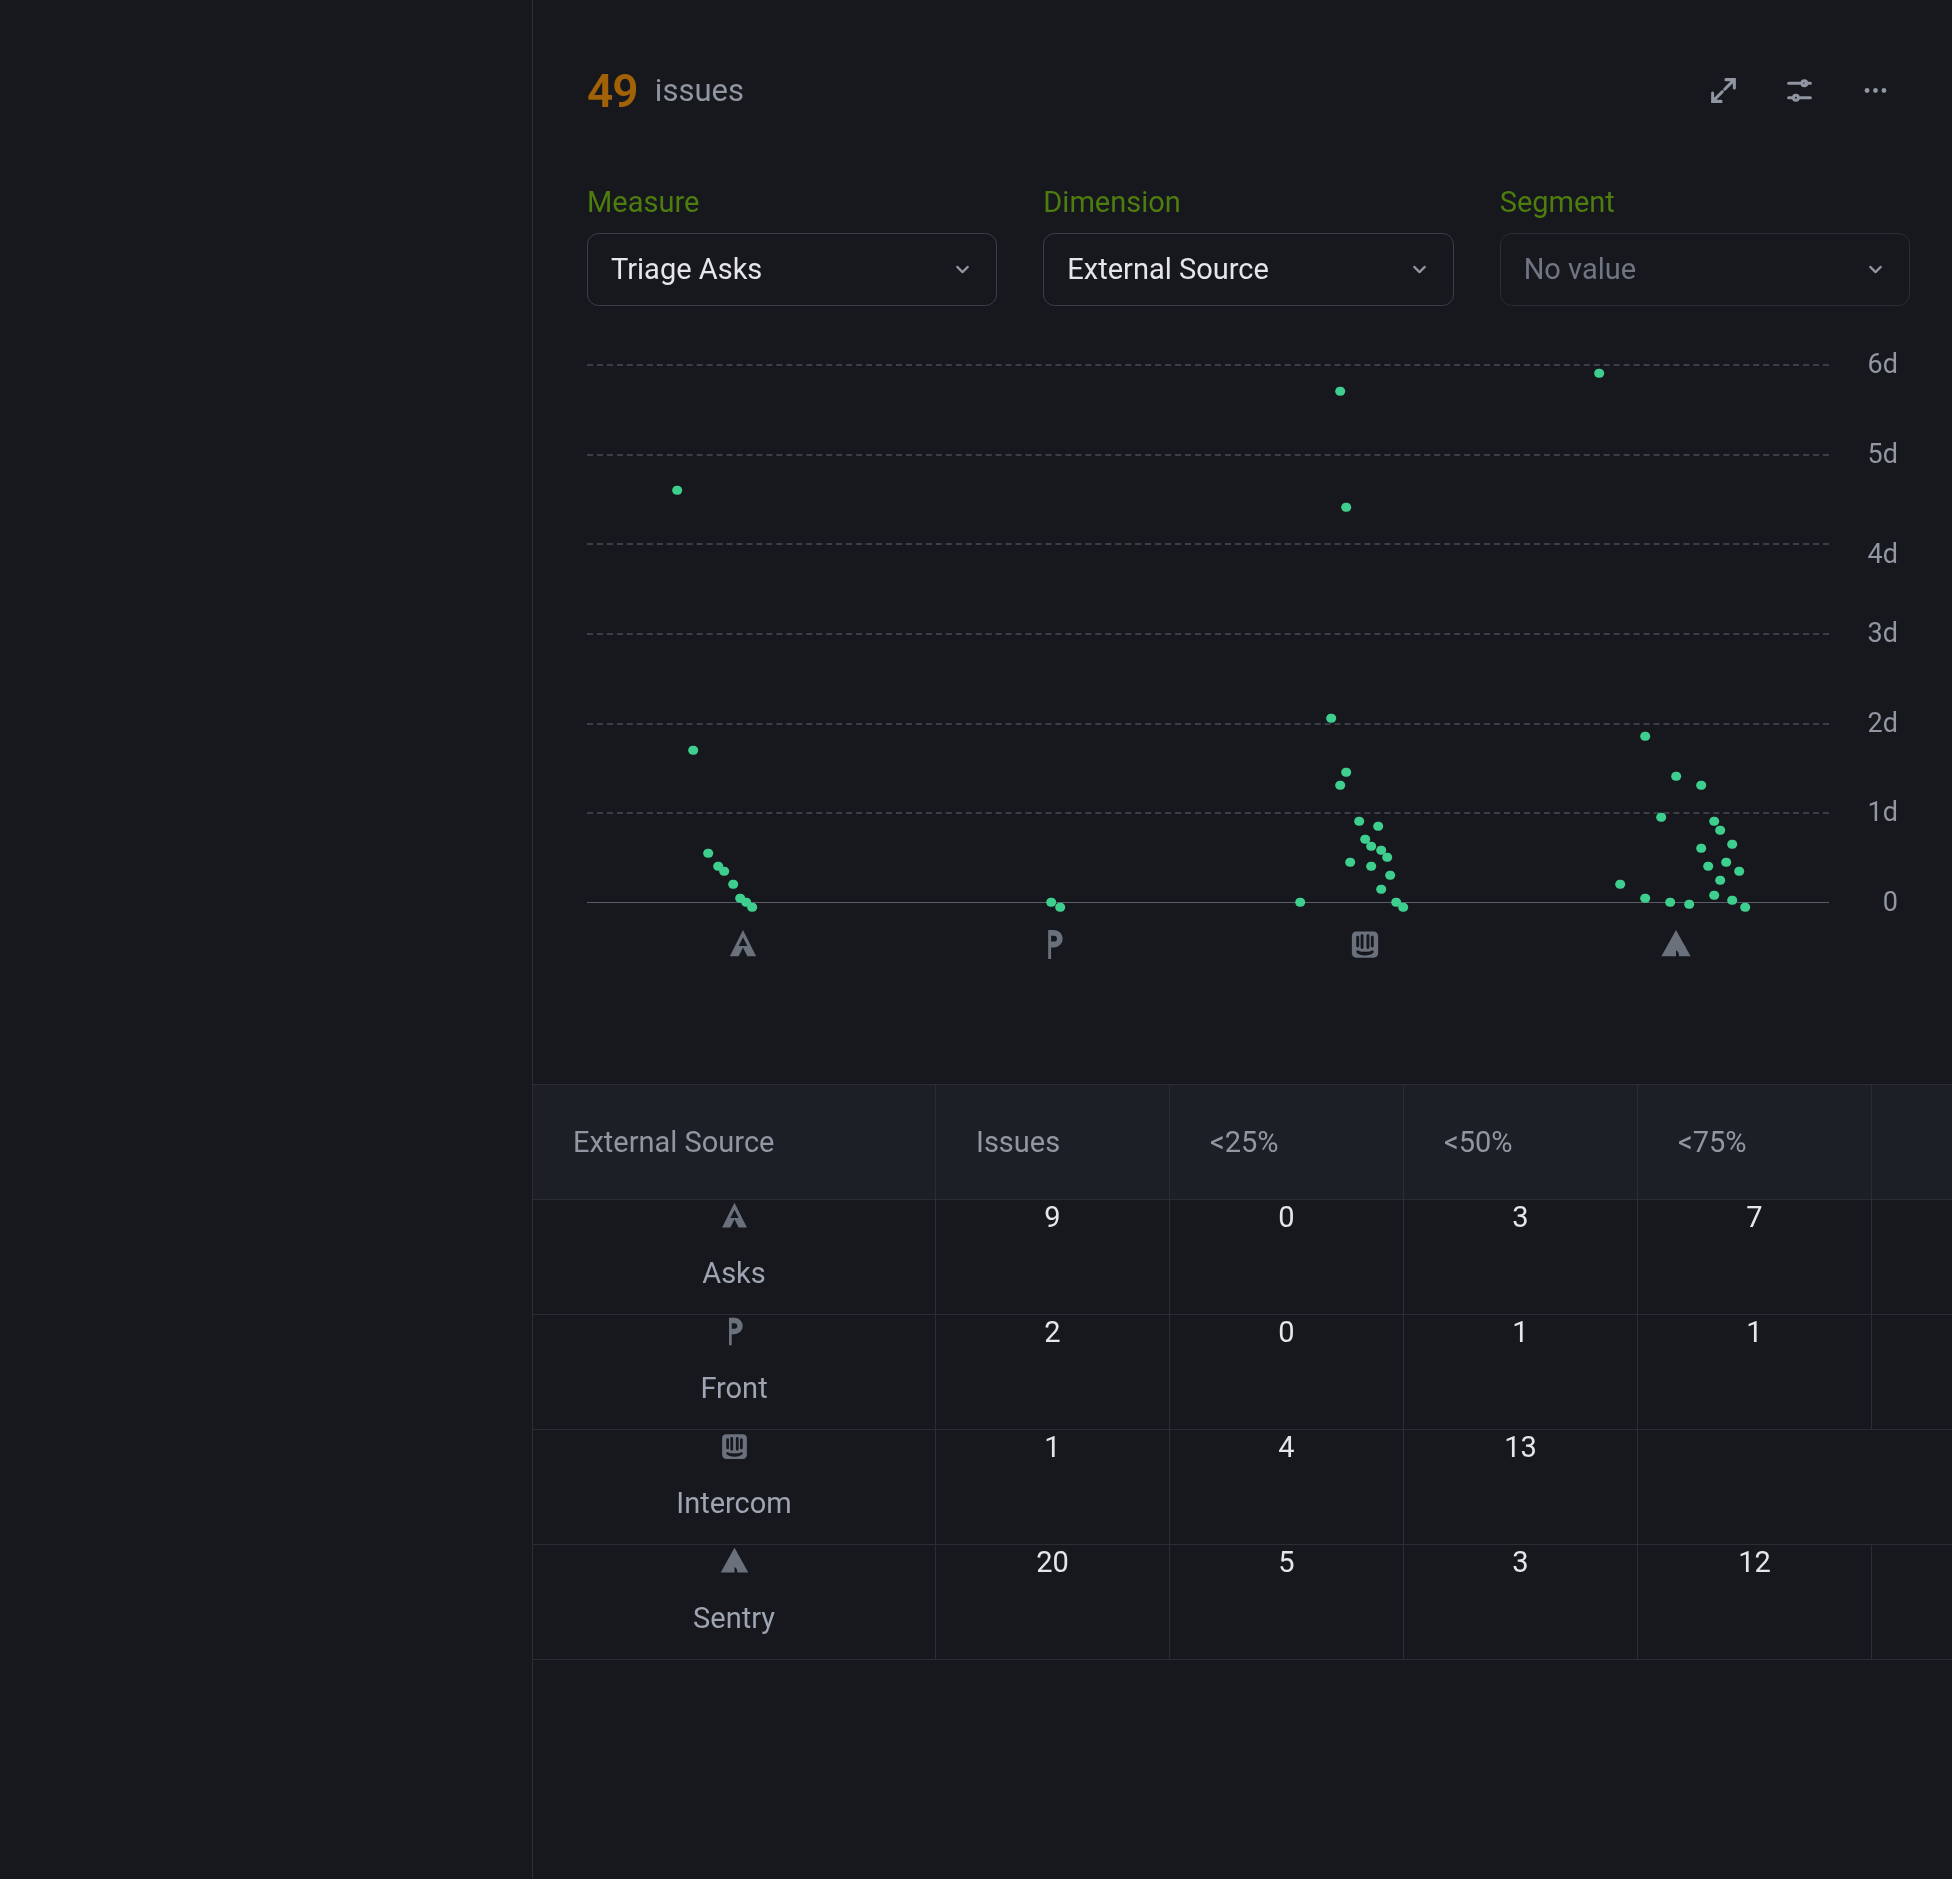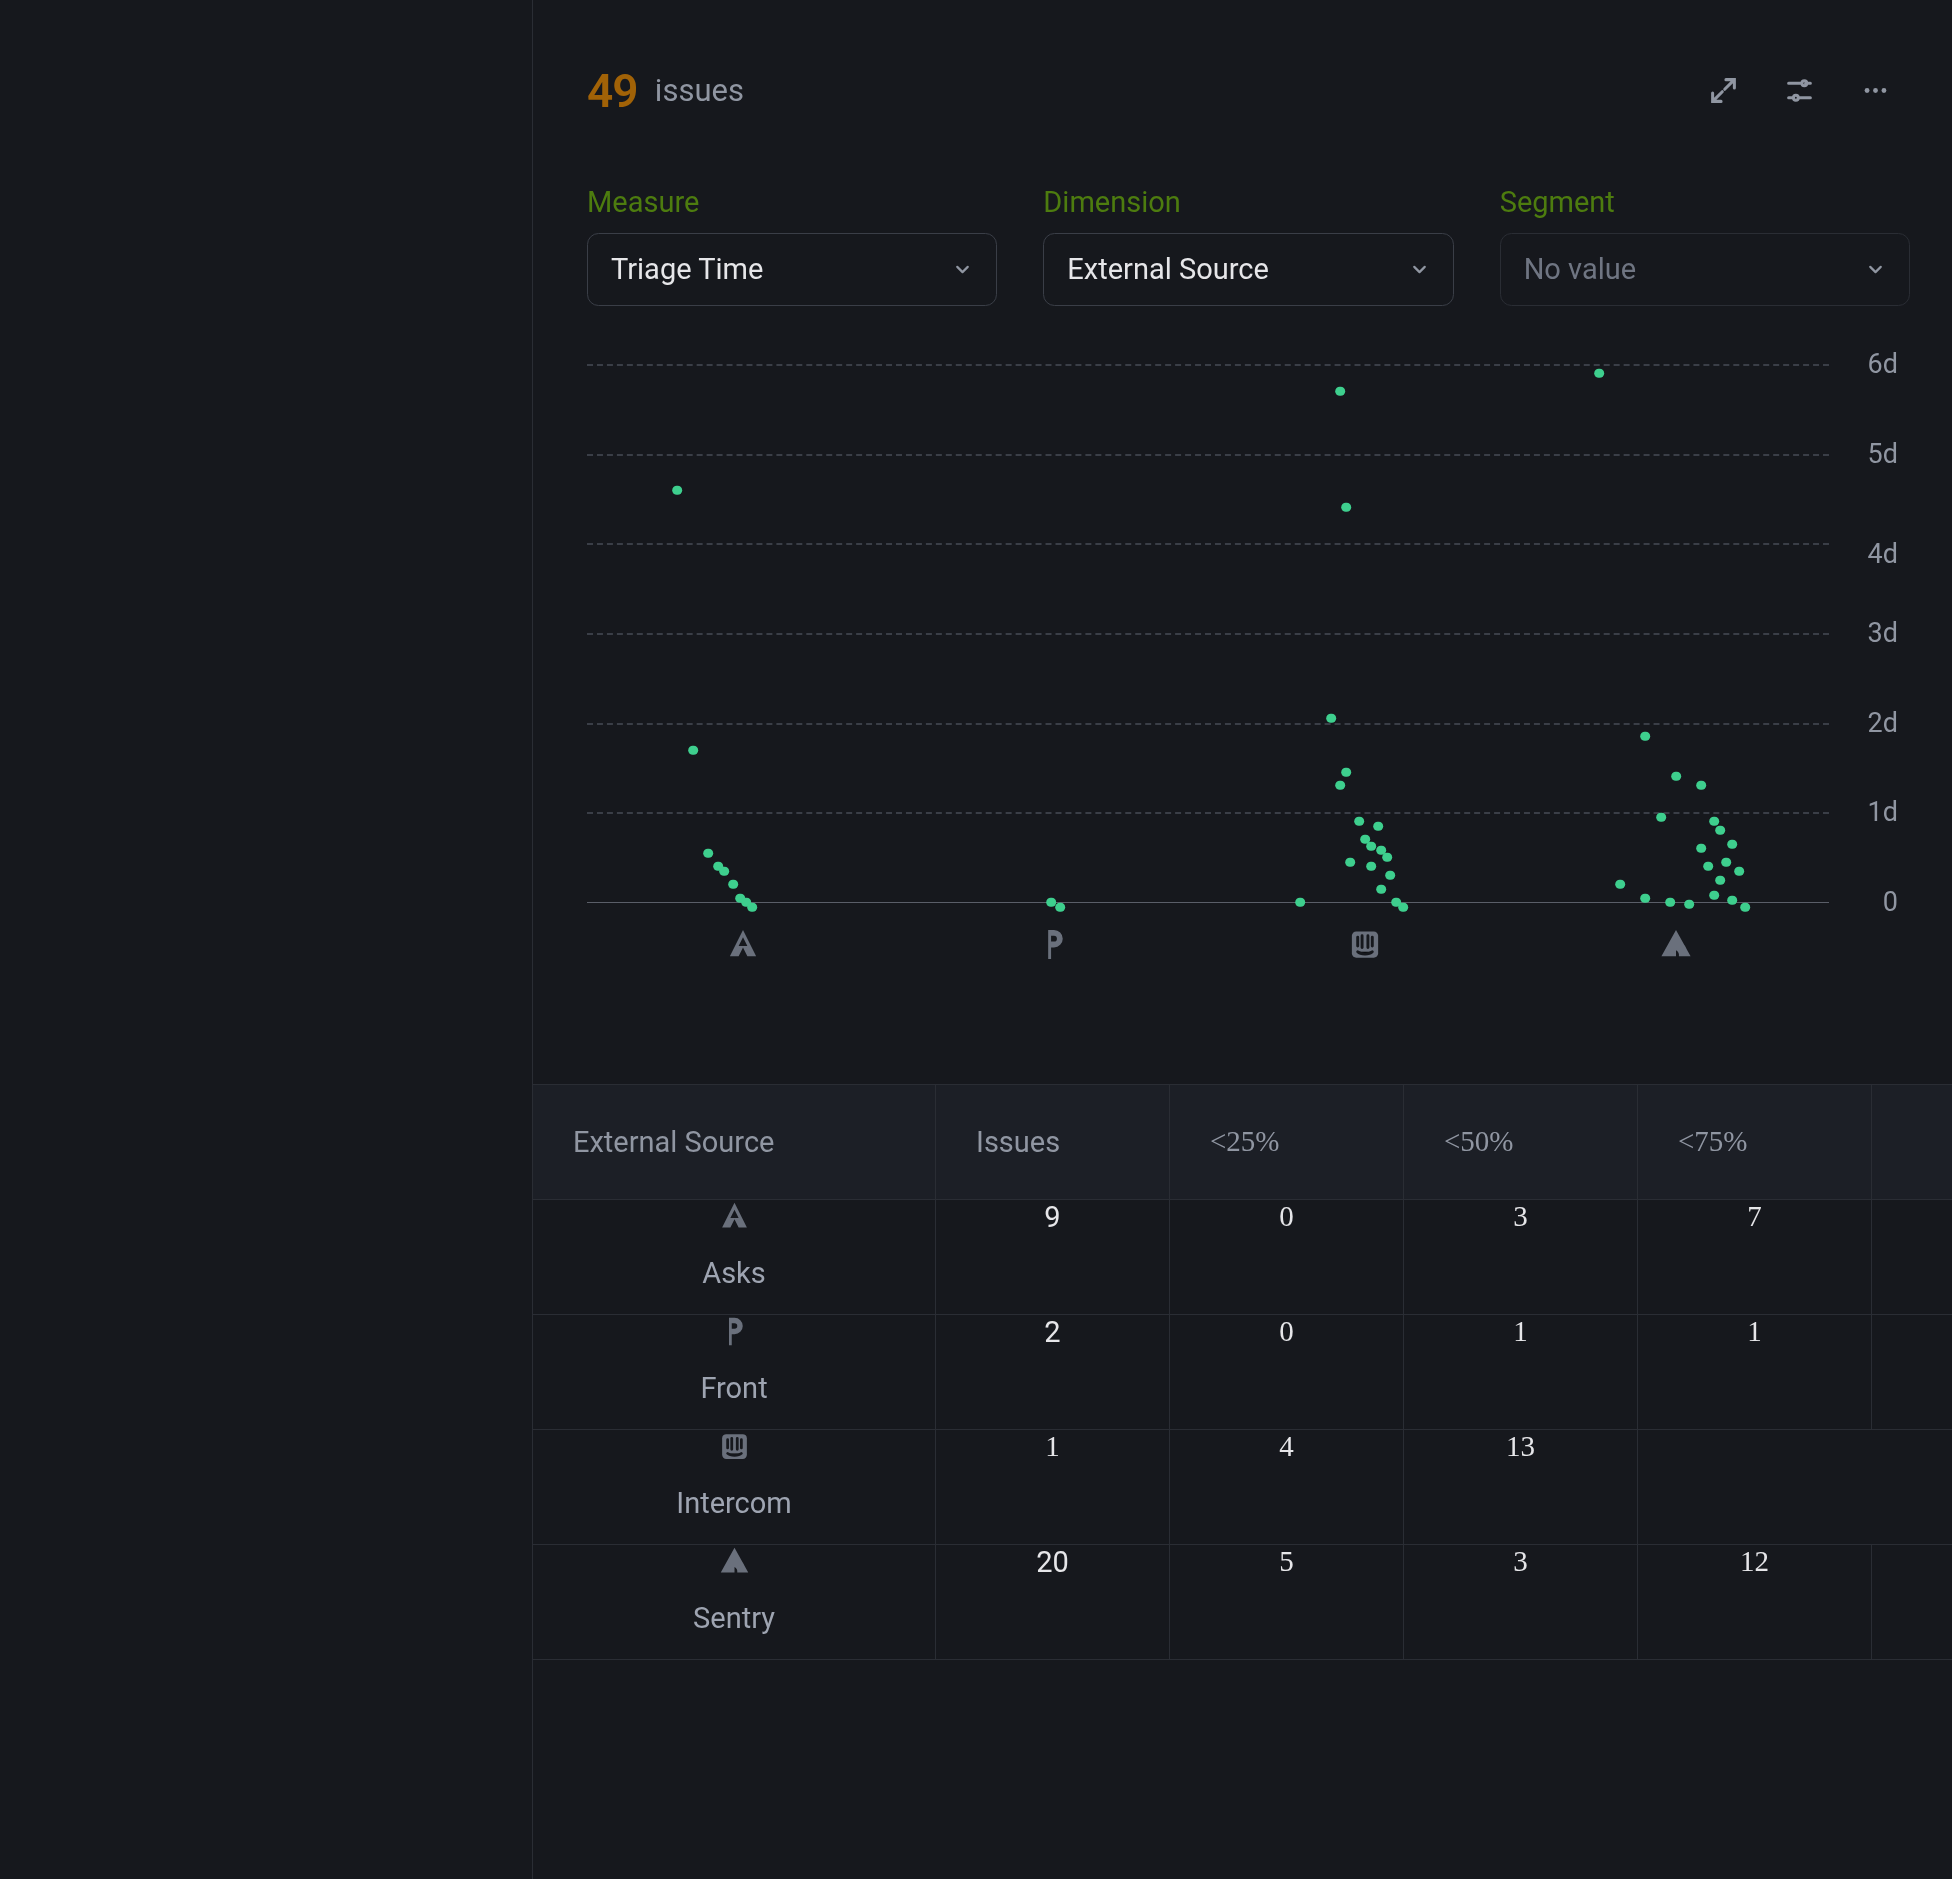--- a/index.html
+++ b/index.html
@@ -178,21 +178,21 @@
     align-items: center;
     border-right: 1.9px solid #2a2d34;
     padding: 0 40px;
     font-size: 29px;
   }
   .th:last-child, .td:last-child { border-right: none; }
   .th { color: #9096a2; }
   .td { color: #e6e6e9; flex-direction: column; }
   .col-source { width: 403px; gap: 23px; }
   .col-issues { width: 234px; }
-  .col-p    { width: 234px; font-family: Liberation Serif, serif; }
+  .col-p    { width: 234px; }
   .col-tail { flex: 1; }
   .src-icon { color: #6a707c; width: 33px; height: 33px; display:flex; align-items:center; justify-content:center;}
   .src-icon svg { width: 33px; height: 33px; }
   .src-name { color: #9ea4b1; }
 </style>
 </head>
 <body>
 
 <svg width="0" height="0" style="position:absolute">
   <symbol id="icon-asks" viewBox="0 0 24 24">
@@ -247,21 +247,21 @@
             <use href="#icon-more"></use>
           </svg>
       </div>
     </div>
   </div>
 
   <div class="filters">
     <div class="filter-group">
       <span class="filter-label">Measure</span>
       <div class="select">
-        <span class="select-value">Triage Time</span>
+        <span class="select-value">Triage Asks</span>
         <svg class="chevron" viewBox="0 0 22 22" width="21" height="21">
             <use href="#icon-chevron"></use>
           </svg>
       </div>
     </div>
     <div class="filter-group">
       <span class="filter-label">Dimension</span>
       <div class="select">
         <span class="select-value">External Source</span>
         <svg class="chevron" viewBox="0 0 22 22" width="21" height="21">

